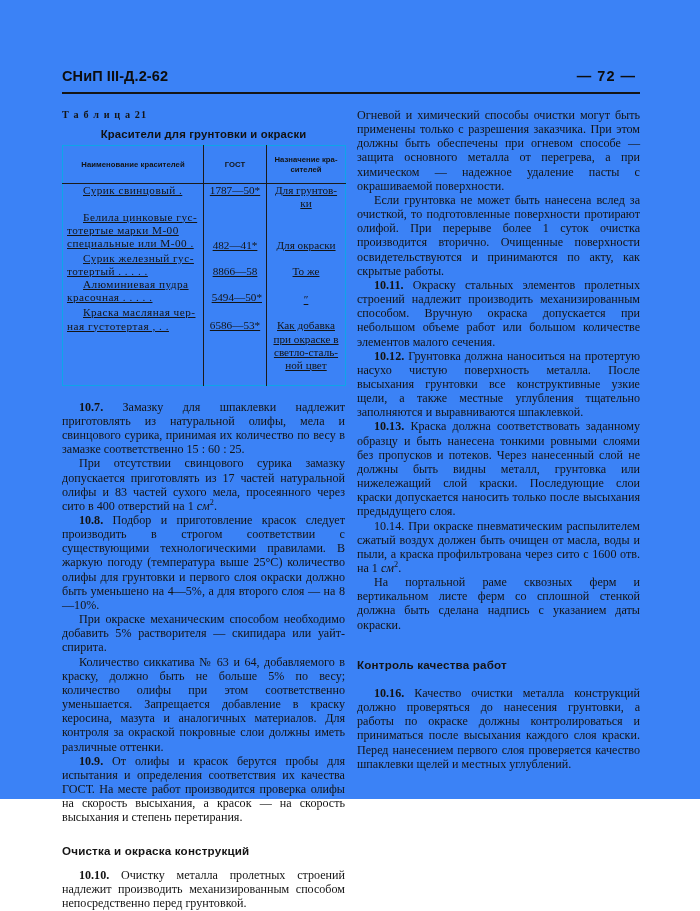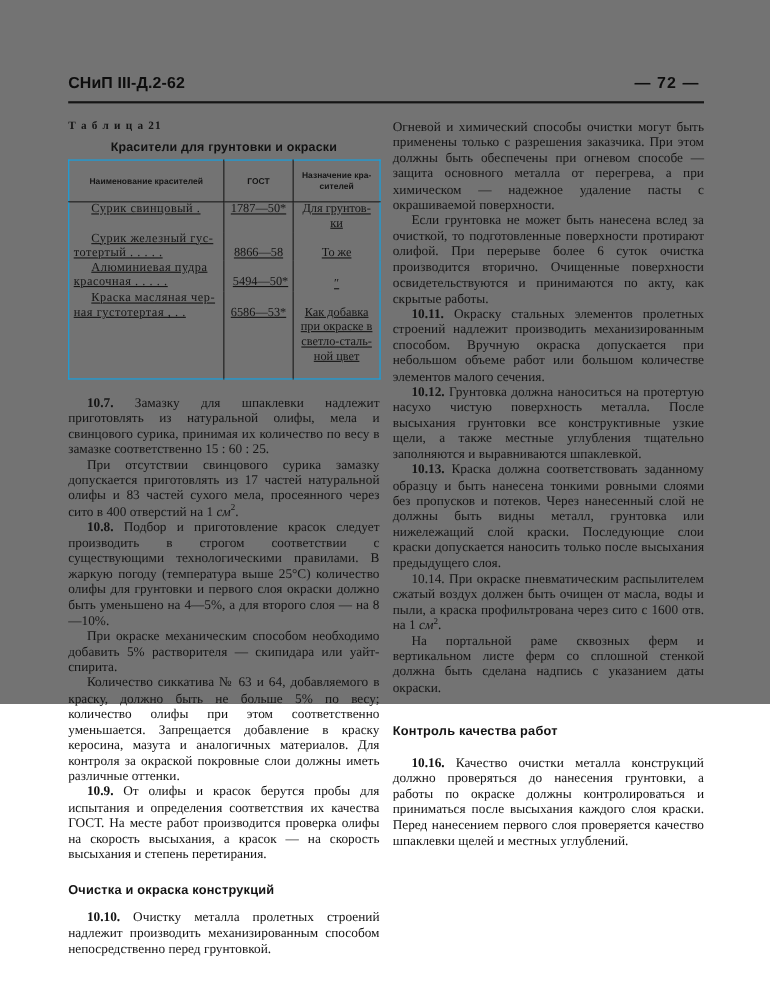--- a/index.html
+++ b/index.html
@@ -14,22 +14,22 @@
     position: relative;
     font-family: "Liberation Serif", "DejaVu Serif", serif;
     color: #141414;
     overflow: hidden;
   }
 
   .page {
     position: absolute;
     left: 0; top: 0;
     width: 700px;
-    height: 640px;
-    background: #737373;
+    height: 799px;
+    background: #3b82f6;
   }
 
   
   .runhead {
     position: absolute;
     left: 62px;
     top: 68px;
     width: 578px;
     display: flex;
     justify-content: space-between;
@@ -193,20 +193,27 @@
         </thead>
         <tbody>
           <tr class="rowpad-top">
             <td class="cname leaders">Сурик  свинцовый   .</td>
             <td class="cgost">1787—50*</td>
             <td class="cuse">
               <span>Для грунтов-</span><br>
               <span>ки</span>
             </td>
           </tr>
+          <tr class="rowpad-top">
+            <td class="cname leaders" style="white-space: pre-line;">Белила цинковые гус-
+тотертые    марки   М-00
+специальные или М-00   .</td>
+            <td class="cgost" style="padding-top:28px;">482—41*</td>
+            <td class="cuse" style="padding-top:28px;">Для окраски</td>
+          </tr>
           <tr>
             <td class="cname leaders" style="white-space: pre-line;">Сурик железный гус-
 тотертый  .   .   .   .   .</td>
             <td class="cgost" style="padding-top:13px;">8866—58</td>
             <td class="cuse" style="padding-top:13px;">То же</td>
           </tr>
           <tr>
             <td class="cname leaders" style="white-space: pre-line;">Алюминиевая   пудра
 красочная  .   .   .   .   .</td>
             <td class="cgost" style="padding-top:13px;text-align:right;">5494—50*</td>
@@ -238,21 +245,21 @@
 
     <div class="sp-l"></div>
     <p class="subhead">Очистка и окраска конструкций</p>
     <div class="sp-s"></div>
 
     <p class="ind"><span class="num">10.10.</span> Очистку металла пролетных строений надлежит производить механизированным способом  непосредственно перед грунтовкой.</p>
   </div>
 
   <div class="col col-right">
     <p class="noind">Огневой и химический способы очистки могут быть применены только с разрешения заказчика. При этом должны быть обеспечены при огневом способе — защита основного металла от перегрева, а при химическом — надежное удаление пасты с окрашиваемой поверхности.</p>
-    <p class="ind">Если грунтовка не может быть нанесена вслед за очисткой, то подготовленные поверхности протирают олифой. При перерыве более 6 суток очистка производится вторично. Очищенные поверхности освидетельствуются и принимаются по акту, как скрытые работы.</p>
+    <p class="ind">Если грунтовка не может быть нанесена вслед за очисткой, то подготовленные поверхности протирают олифой. При перерыве более 1 суток очистка производится вторично. Очищенные поверхности освидетельствуются и принимаются по акту, как скрытые работы.</p>
     <p class="ind"><span class="num">10.11.</span> Окраску стальных элементов пролетных строений надлежит производить механизированным способом. Вручную окраска допускается при небольшом объеме работ или большом количестве элементов малого сечения.</p>
     <p class="ind"><span class="num">10.12.</span> Грунтовка должна наноситься на протертую насухо чистую поверхность металла. После высыхания грунтовки все конструктивные узкие щели, а также местные углубления тщательно заполняются и выравниваются шпаклевкой.</p>
     <p class="ind"><span class="num">10.13.</span> Краска должна соответствовать заданному образцу и быть нанесена тонкими ровными слоями без пропусков и потеков. Через нанесенный слой не должны быть видны металл, грунтовка или нижележащий слой краски. Последующие слои краски допускается наносить только после высыхания предыдущего слоя.</p>
     <p class="ind"><span>10.14. При окраске пневматическим распылителем сжатый воздух должен быть очищен от масла, воды и пыли, а краска профильтрована через сито с 1600 отв. на 1 <span class="ital">см</span><sup>2</sup></span>.</p>
     <p class="ind">На портальной раме сквозных ферм и вертикальном листе ферм со сплошной стенкой должна быть сделана надпись с указанием даты окраски.</p>
 
     <div class="sp-xl"></div>
     <p class="subhead">Контроль качества работ</p>
     <div class="sp-m"></div>
 

